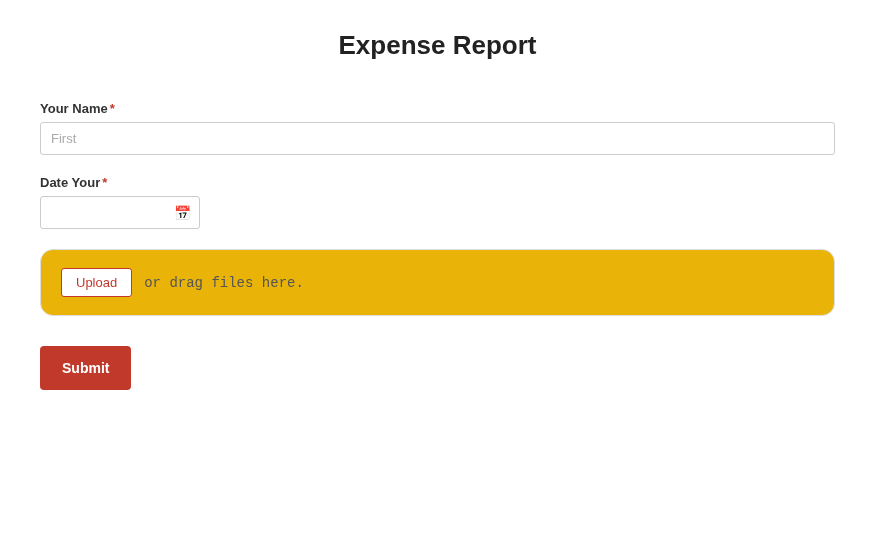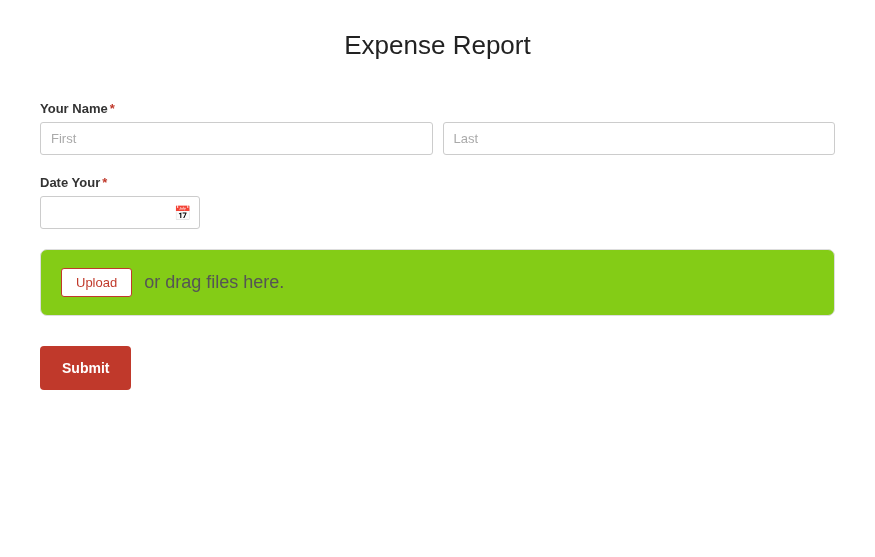--- a/index.html
+++ b/index.html
@@ -17,21 +17,21 @@
 
     .page-container {
       max-width: 875px;
       margin: 0 auto;
       padding: 30px 40px;
     }
 
     .page-title {
       text-align: center;
       font-size: 26px;
-      font-weight: normal;
+      font-weight: bold;
       margin-bottom: 40px;
       color: #222;
     }
 
     .form-section {
       max-width: 820px;
       margin: 0 auto;
     }
 
     .form-group {
@@ -110,43 +110,44 @@
       color: #666;
       font-size: 14px;
       pointer-events: none;
     }
 
     .upload-section {
       margin-bottom: 30px;
     }
 
     .upload-area {
-      background: #84cc16;
+      background: #eab308;
       border: 1px solid #ddd;
-      border-radius: 7px;
+      border-radius: 13px;
       padding: 18px 20px;
       display: flex;
       align-items: center;
       gap: 12px;
     }
 
     .upload-btn {
       background: #fff;
       border: 1px solid #c0392b;
       color: #c0392b;
       padding: 6px 14px;
       font-size: 13px;
       border-radius: 3px;
       cursor: pointer;
       font-weight: normal;
     }
 
     .drag-text {
       color: #555;
-      font-size: 18px;
+      font-size: 14px;
+      font-family: Liberation Mono, monospace;
     }
 
     .submit-btn {
       background: #c0392b;
       color: #fff;
       border: none;
       padding: 14px 22px;
       font-size: 14px;
       border-radius: 4px;
       cursor: pointer;
@@ -165,21 +166,20 @@
 
   <div class="form-section">
 
     
     <div class="form-group">
       <label class="form-label">
         <span>Your Name</span><span class="required-star">*</span>
       </label>
       <div class="name-row">
         <input type="text" placeholder="First" style="">
-        <input type="text" placeholder="Last" style="">
       </div>
     </div>
 
     
 
     
     <div class="form-group row-three">
       <div class="date-group">
         <label class="form-label">
           <span>Date Your</span><span class="required-star">*</span>

